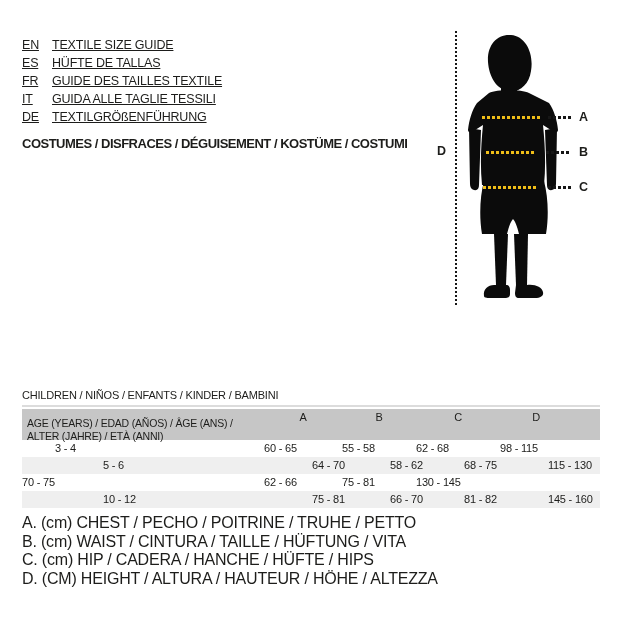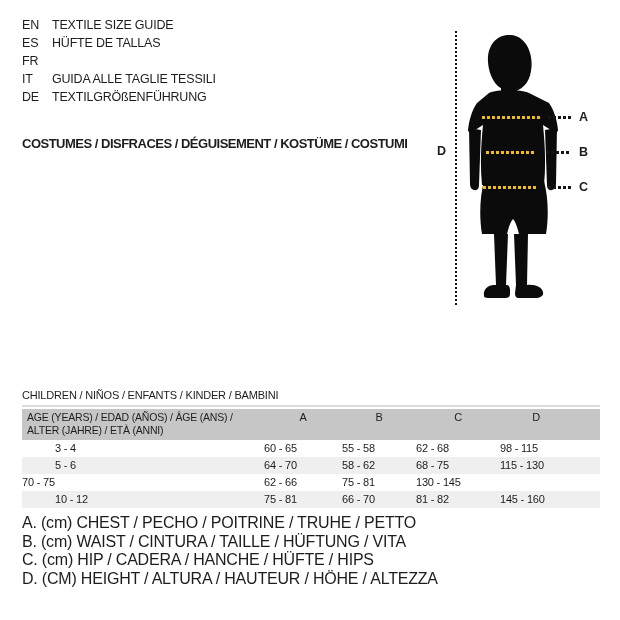--- a/index.html
+++ b/index.html
@@ -7,21 +7,21 @@
   .canvas {
     position: relative;
     width: 620px; height: 620px;
     background: #ffffff;
     font-family: "Liberation Sans", "DejaVu Sans", sans-serif;
     color: #1d1d1b;
     letter-spacing: -0.2px;
     overflow: hidden;
   }
   
-  .lang-block { position:absolute; left:22px; top:16px; }
+  .lang-block { position:absolute; left:22px; top:36px;text-decoration:underline; }
   .lang-row { display:flex; height:18px; line-height:18px; font-size:12.5px; font-weight:500; }
   .lang-code { width:30px; flex:0 0 30px; }
   .category-line {
     position:absolute; left:22px; top:136px;
     font-size:13px; font-weight:700; letter-spacing:-0.5px;
     white-space:nowrap;
   }
   
   .v-dotted {
     position:absolute; left:455px; top:31px; width:2px; height:274px;
@@ -31,46 +31,47 @@
   .h-dash.yellow { background: repeating-linear-gradient(90deg, #f0be18 0 3px, transparent 3px 5px); }
   .h-dash.black  { background: repeating-linear-gradient(90deg, #161616 0 3px, transparent 3px 5px); }
   .measure-label { position:absolute; font-size:12.5px; font-weight:700; line-height:13px; }
   .silhouette { position:absolute; left:463px; top:33px; }
   
   .section-title { position:absolute; left:22px; top:389px; font-size:11px; font-weight:500; white-space:nowrap; }
   .table-top-rule { position:absolute; left:22px; top:405px; width:578px; height:2px; background:#dcdcdc; }
   .size-table { position:absolute; left:22px; top:409px; width:578px; }
   .tgrid { display:grid; grid-template-columns: 242px 78px 74px 84px 72px 28px; }
   .thead { background:#c6c6c6; height:31px; align-items:start; }
-  .thead .age-head { padding:2px 0 0 5px; font-size:10.5px; line-height:13px; font-weight:500; }
+  .thead .age-head { padding:8px 0 0 5px; font-size:10.5px; line-height:13px; font-weight:500; }
   .thead .col-letter { padding-top:2px; font-size:11px; line-height:13px; text-align:center; font-weight:500; }
   .trow { height:17px; font-size:11px; line-height:17px; }
   .trow .age-cell { padding-left:5px; text-align:left;margin-left:28px; }
   .trow .val-cell { }
-  .trow.alt { background:#efefef; }
+  .trow.alt { background:#efefef;padding-left:48px; }
   
   .legend { position:absolute; left:22px; top:514px; }
   .legend-line { height:18.5px; line-height:18.5px; font-size:16px; font-weight:500; white-space:nowrap; }
 </style>
 </head>
 <body>
 
 <div class="canvas">
 
   <div class="lang-block">
     <div class="lang-row">
       <span class="lang-code">EN</span>
       <span class="lang-label">TEXTILE SIZE GUIDE</span>
     </div>
     <div class="lang-row">
       <span class="lang-code">ES</span>
       <span class="lang-label">HÜFTE DE TALLAS</span>
     </div>
     <div class="lang-row">
       <span class="lang-code">FR</span>
+      <span class="lang-label">GUIDE DES TAILLES TEXTILE</span>
     </div>
     <div class="lang-row">
       <span class="lang-code">IT</span>
       <span class="lang-label">GUIDA ALLE TAGLIE TESSILI</span>
     </div>
     <div class="lang-row">
       <span class="lang-code">DE</span>
       <span class="lang-label">TEXTILGRÖßENFÜHRUNG</span>
     </div>
   </div>

